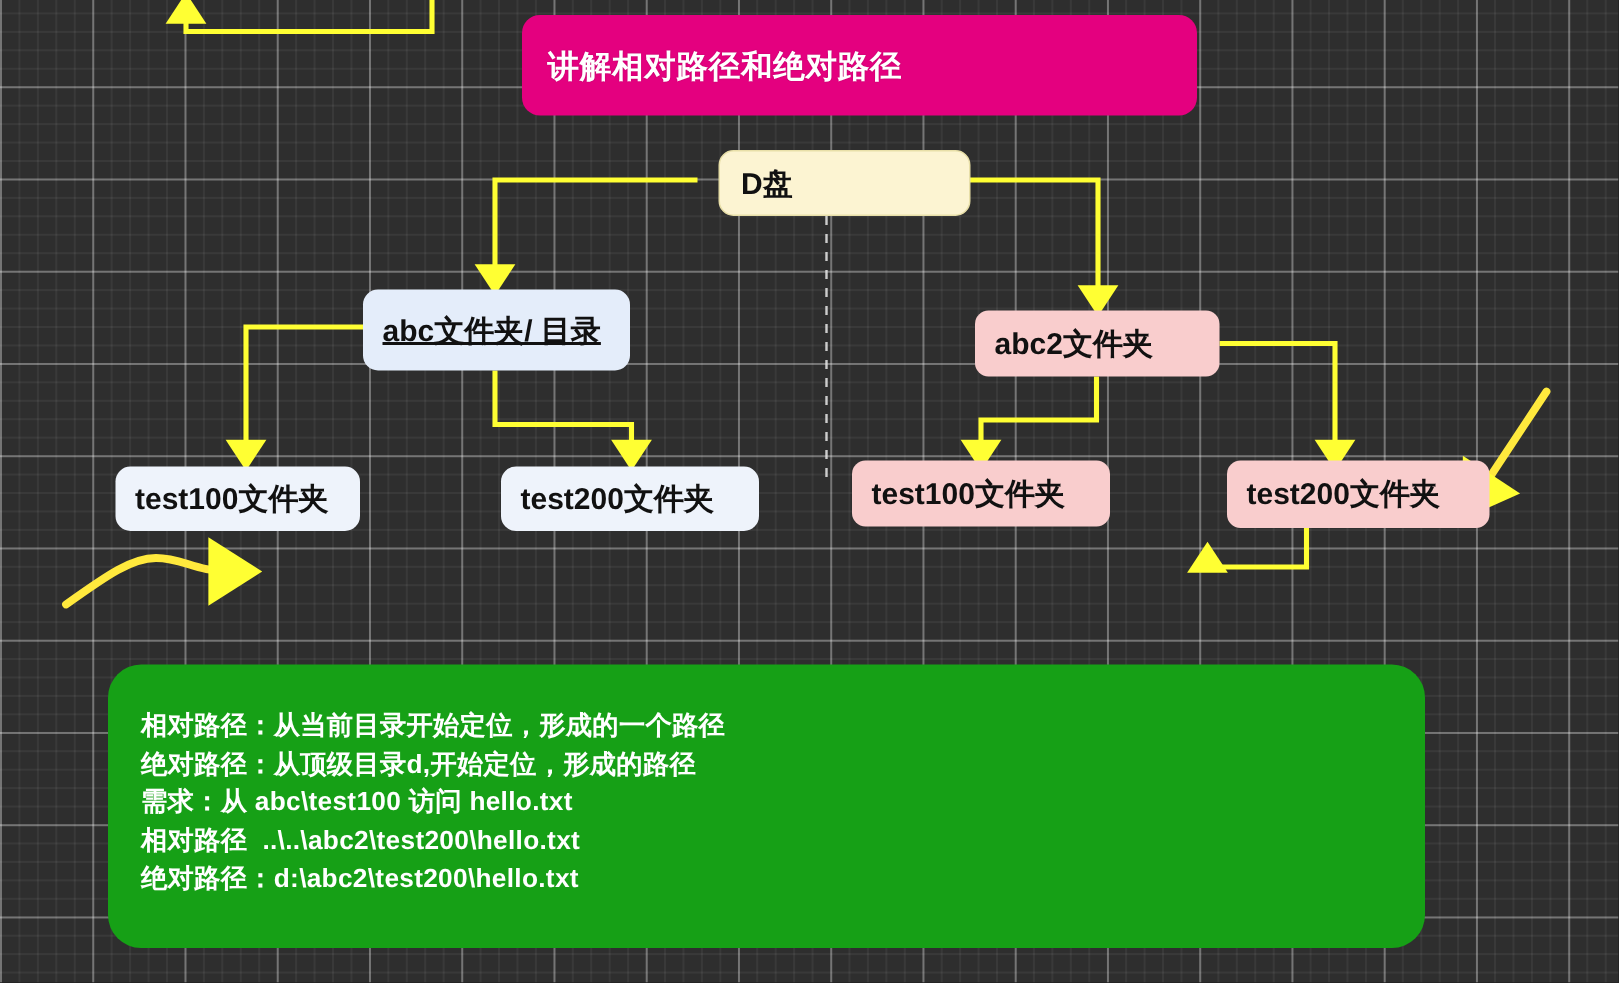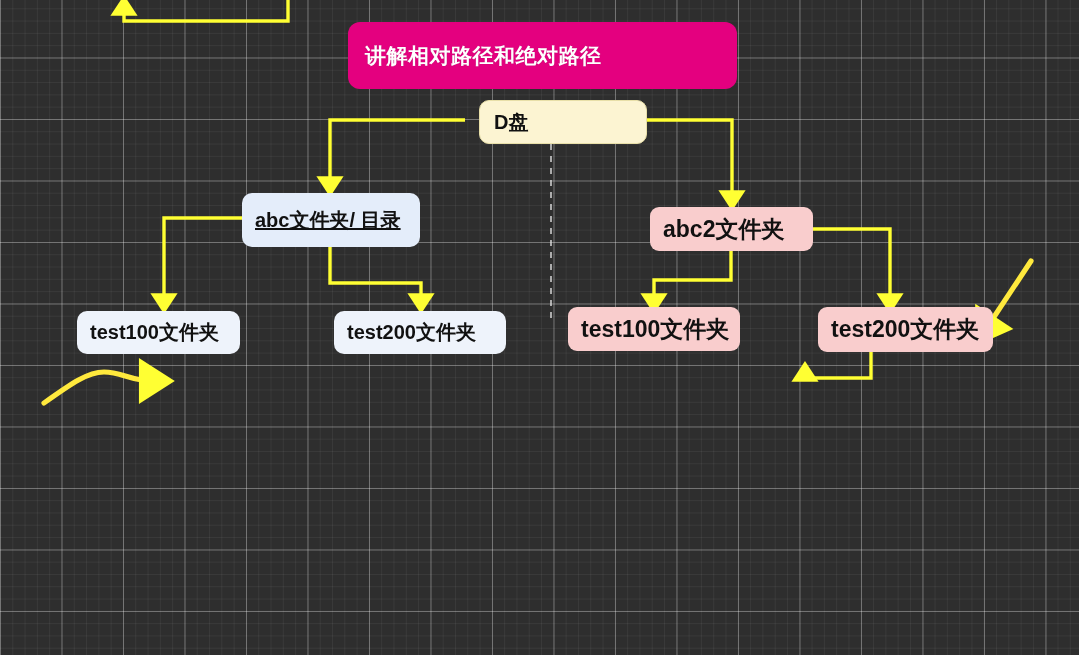--- a/index.html
+++ b/index.html
@@ -52,21 +52,21 @@
     border-radius:10px;
   }
   .node-blue-pale{
     background:#eef3fb;
     font-size:20px;
     padding-left:13px;
     border-radius:10px;
   }
   .node-pink{
     background:#f9cdcd;
-    font-size:23px;
+    font-size:20px;
     padding-left:13px;
     border-radius:9px;
   }
   .note{
     position:absolute;
     background:#16a016;
     border-radius:22px;
     box-sizing:border-box;
     padding:28px 0 0 22px;
   }
@@ -110,31 +110,38 @@
 
     <path d="M813,229 L890,229 L890,303" fill="none" stroke="#ffff33" stroke-width="3.4" marker-end="url(#ah)"></path>
 
     <path d="M871,352 L871,378 L805,378 L805,372" fill="none" stroke="#ffff33" stroke-width="3.4" marker-end="url(#ah)"></path>
 
     <path d="M44,403 C72,383 88,372 104,372 C122,372 130,381 154,381" fill="none" stroke="#ffe93d" stroke-width="5.2" stroke-linecap="round" marker-end="url(#ah2)"></path>
 
     <path d="M1031,261 L986,329" fill="none" stroke="#ffe93d" stroke-width="5.2" stroke-linecap="round" marker-end="url(#ah2)"></path>
   </svg>
 
-  <div class="node node-title" style="left:348px;top:22px;width:389px;height:67px;font-family:Liberation Serif, serif;">讲解相对路径和绝对路径</div>
+  <div class="node node-title" style="left:348px;top:10px;width:450px;height:67px;font-family:Liberation Serif, serif;">讲解相对路径和绝对路径</div>
 
   <div class="node node-drive" style="left:465px;top:100px;width:168px;height:44px;">D盘</div>
 
   <div class="node node-blue" style="left:242px;top:193px;width:178px;height:54px;text-decoration:underline;">abc文件夹/ 目录</div>
 
   <div class="node node-pink" style="left:650px;top:207px;width:163px;height:44px;">abc2文件夹</div>
 
   <div class="node node-blue-pale" style="left:77px;top:311px;width:163px;height:43px;">test100文件夹</div>
 
   <div class="node node-blue-pale" style="left:334px;top:311px;width:172px;height:43px;">test200文件夹</div>
 
   <div class="node node-pink" style="left:568px;top:307px;width:172px;height:44px;">test100文件夹</div>
 
   <div class="node node-pink" style="left:818px;top:307px;width:175px;height:45px;">test200文件夹</div>
 
 
+  <div class="note" style="left:72px;top:443px;width:878px;height:189px;">
+    <div class="note-line">相对路径：从当前目录开始定位，形成的一个路径</div>
+    <div class="note-line">绝对路径：从顶级目录d,开始定位，形成的路径</div>
+    <div class="note-line">需求：从 abc\test100 访问 hello.txt</div>
+    <div class="note-line">相对路径  ..\..\abc2\test200\hello.txt</div>
+    <div class="note-line">绝对路径：d:\abc2\test200\hello.txt</div>
+  </div>
 
 </div>
 
 </body></html>

